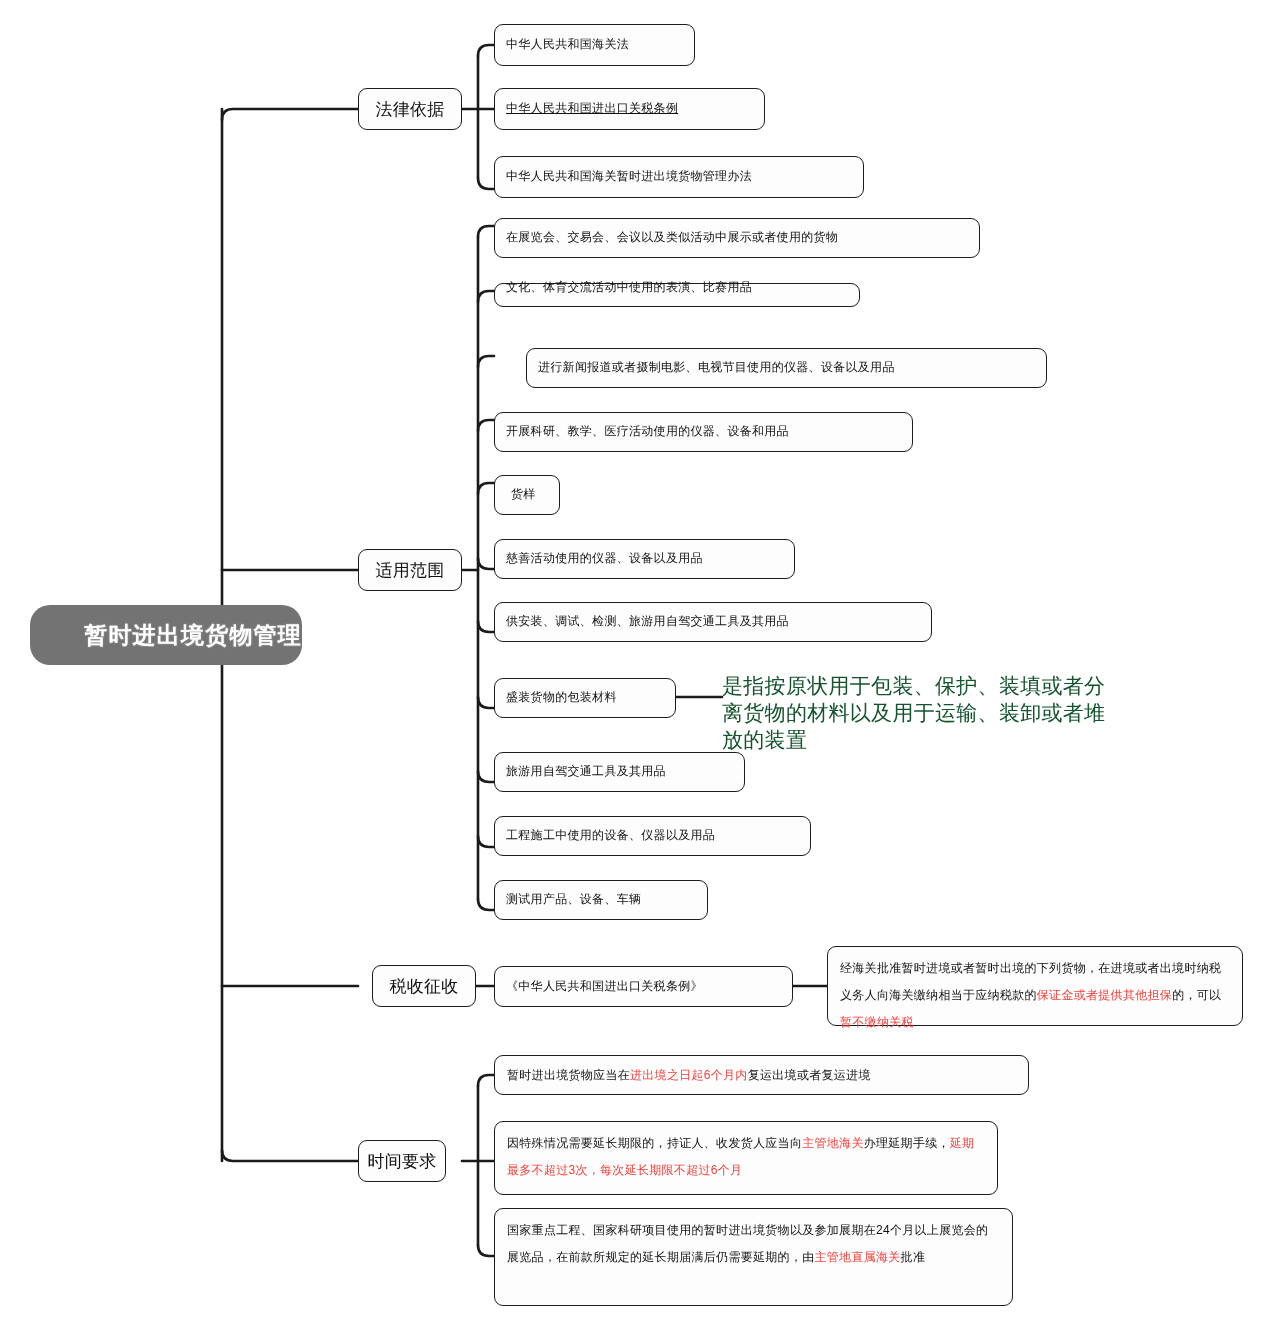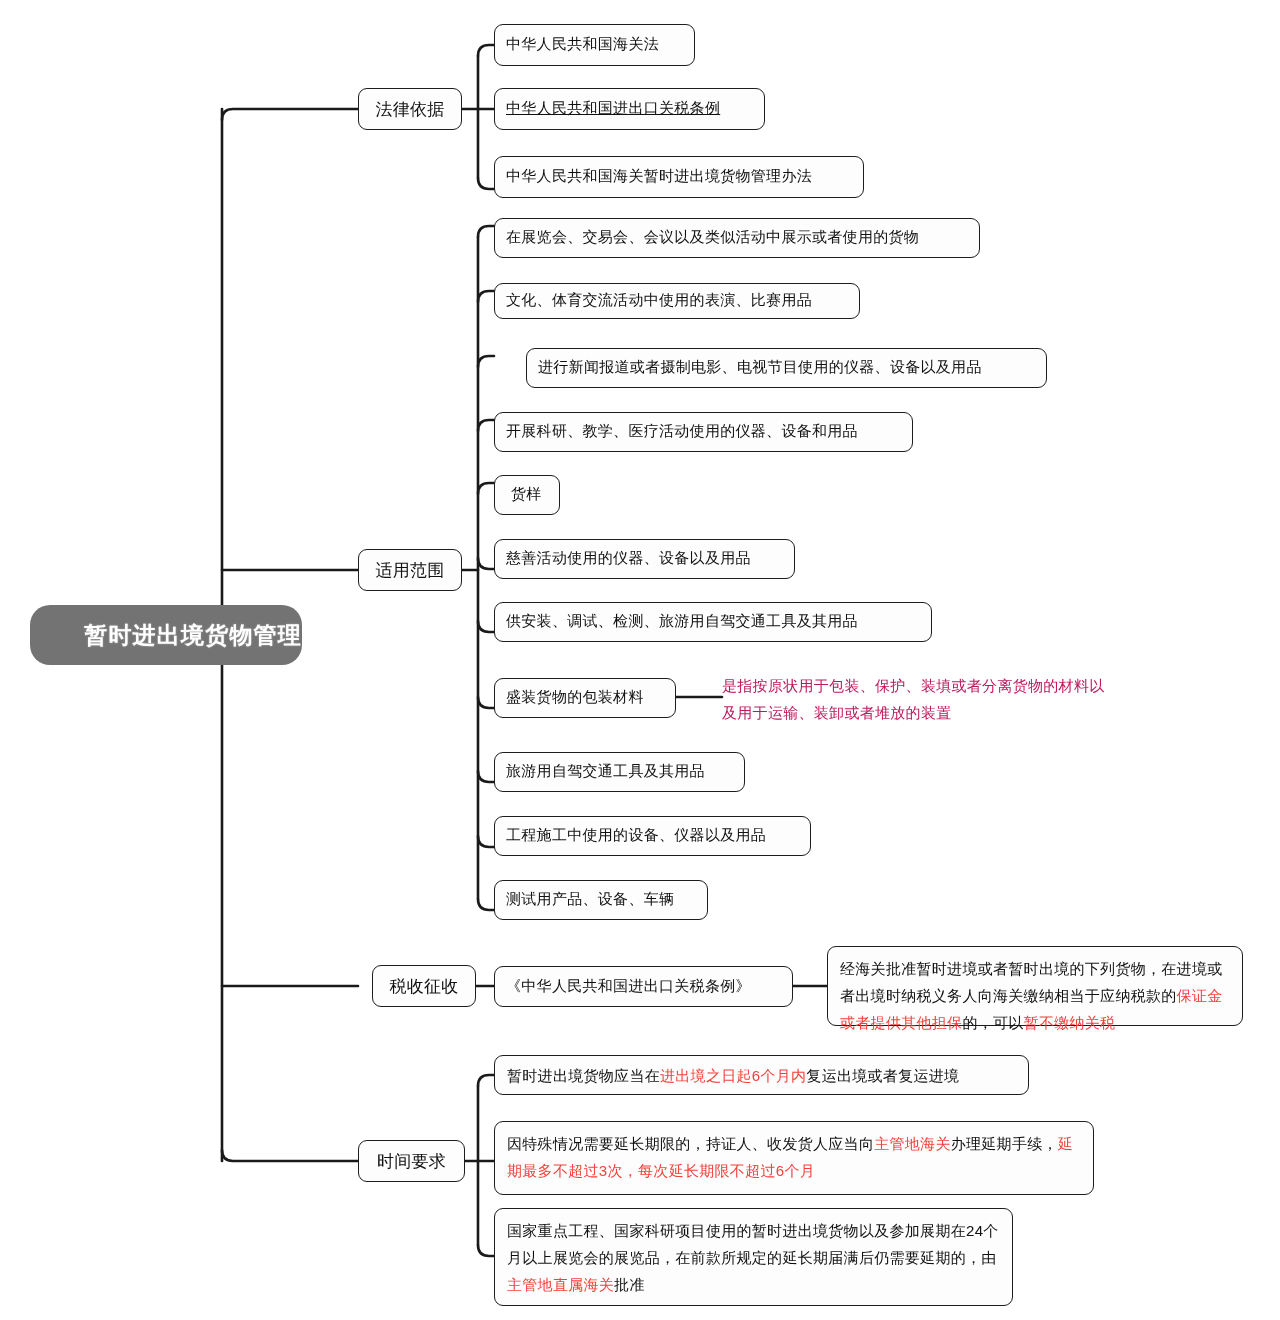--- a/index.html
+++ b/index.html
@@ -25,21 +25,21 @@
     height: 1320px;
     pointer-events: none;
   }
   .node {
     position: absolute;
     box-sizing: border-box;
     background: #fdfdfd;
     border: 1.6px solid #1d1d1d;
     border-radius: 9px;
     color: #111111;
-    font-size: 15px;
+    font-size: 12px;
     line-height: 26px;
     letter-spacing: 0.3px;
     display: flex;
     align-items: center;
     padding: 4px 11px 6px 11px;
     white-space: nowrap;
   }
   .node.multi {
     white-space: normal;
     align-items: flex-start;
@@ -64,22 +64,22 @@
   .branch-label {
     font-size: 17px;
     justify-content: center;
     padding: 7px 10px 6px 10px;
   }
   .plain-note {
     position: absolute;
     box-sizing: border-box;
     border: none;
     background: transparent;
-    color: #be185d;
-    font-size: 15px;
+    color: #14532d;
+    font-size: 21px;
     line-height: 27px;
     letter-spacing: 0.3px;
     white-space: normal;
   }
   .hl {
     color: #f4403a;
   }
 </style>
 </head>
 <body>
@@ -136,38 +136,38 @@
 
   <div class="node branch-label" style="left:358px; top:88px; width:104px; height:42px;">
     <span>法律依据</span>
   </div>
   <div class="node branch-label" style="left:358px; top:549px; width:104px; height:42px;">
     <span>适用范围</span>
   </div>
   <div class="node branch-label" style="left:372px; top:965px; width:104px; height:42px;">
     <span>税收征收</span>
   </div>
-  <div class="node branch-label" style="left:358px; top:1140px; width:107px; height:42px;">
+  <div class="node branch-label" style="left:358px; top:1140px; width:88px; height:42px;">
     <span>时间要求</span>
   </div>
 
   <div class="node" style="left:494px; top:24px; width:201px; height:42px;">
     <span>中华人民共和国海关法</span>
   </div>
   <div class="node" style="left:494px; top:88px; width:271px; height:42px;text-decoration:underline;">
     <span>中华人民共和国进出口关税条例</span>
   </div>
   <div class="node" style="left:494px; top:156px; width:370px; height:42px;">
     <span>中华人民共和国海关暂时进出境货物管理办法</span>
   </div>
 
   <div class="node" style="left:494px; top:218px; width:486px; height:40px;">
     <span>在展览会、交易会、会议以及类似活动中展示或者使用的货物</span>
   </div>
-  <div class="node" style="left:494px; top:283px; width:366px; height:36px;">
+  <div class="node" style="left:494px; top:283px; width:366px; height:24px;align-items:flex-end;">
     <span>文化、体育交流活动中使用的表演、比赛用品</span>
   </div>
   <div class="node" style="left:494px; top:348px; width:521px; height:40px;margin-left:32px;">
     <span>进行新闻报道或者摄制电影、电视节目使用的仪器、设备以及用品</span>
   </div>
   <div class="node" style="left:494px; top:412px; width:419px; height:40px;">
     <span>开展科研、教学、医疗活动使用的仪器、设备和用品</span>
   </div>
   <div class="node" style="left:494px; top:475px; width:66px; height:40px;padding-left:16px;">
     <span>货样</span>
@@ -197,20 +197,20 @@
   <div class="node" style="left:494px; top:966px; width:299px; height:41px;">
     <span>《中华人民共和国进出口关税条例》</span>
   </div>
   <div class="node multi" style="left:827px; top:946px; width:416px; height:80px;">
     <span><span>经海关批准暂时进境或者暂时出境的下列货物，在进境或者出境时纳税义务人向海关缴纳相当于应纳税款的</span><span class="hl">保证金或者提供其他担保</span><span>的，可以</span><span class="hl">暂不缴纳关税</span></span>
   </div>
 
   <div class="node multi" style="left:494px; top:1055px; width:535px; height:40px; align-items:center;">
     <span><span>暂时进出境货物应当在</span><span class="hl">进出境之日起6个月内</span><span>复运出境或者复运进境</span></span>
   </div>
-  <div class="node multi" style="left:494px; top:1121px; width:600px; height:74px;">
+  <div class="node multi" style="left:494px; top:1121px; width:504px; height:74px;">
     <span><span>因特殊情况需要延长期限的，持证人、收发货人应当向</span><span class="hl">主管地海关</span><span>办理延期手续，</span><span class="hl">延期最多不超过3次，每次延长期限不超过6个月</span></span>
   </div>
   <div class="node multi" style="left:494px; top:1208px; width:519px; height:98px;">
     <span><span>国家重点工程、国家科研项目使用的暂时进出境货物以及参加展期在24个月以上展览会的展览品，在前款所规定的延长期届满后仍需要延期的，由</span><span class="hl">主管地直属海关</span><span>批准</span></span>
   </div>
 
 </div>
 
 </body></html>

